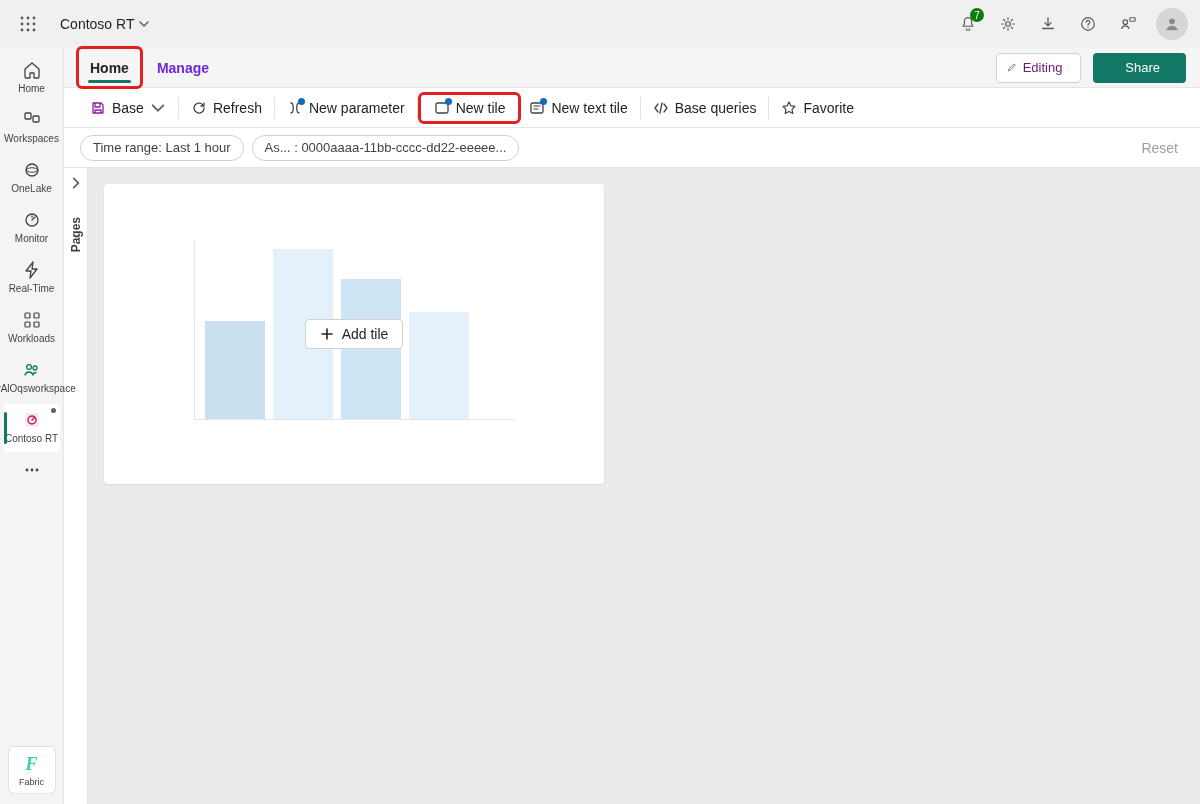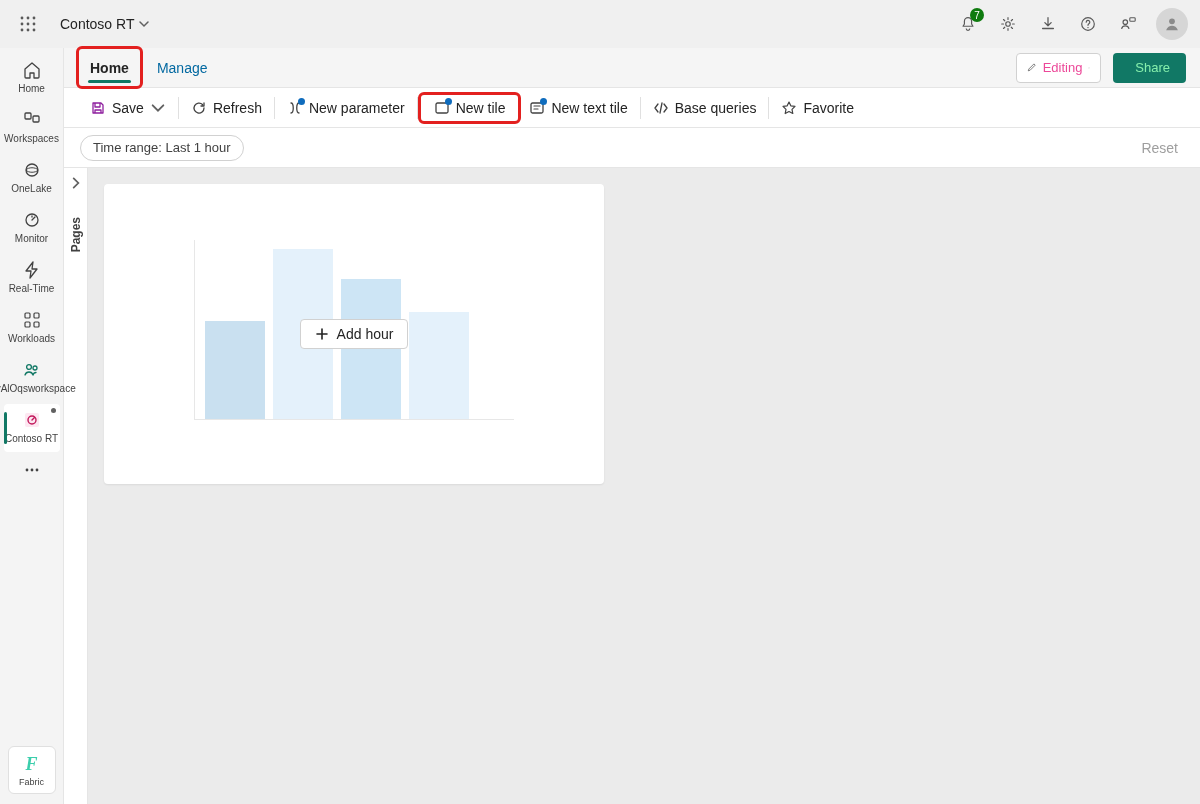--- a/index.html
+++ b/index.html
@@ -28,26 +28,26 @@
   .nav-item svg { width: 20px; height: 20px; }
   .nav-item.active { background: #fff; }
   .nav-item.active::before { content: ""; position: absolute; left: 0; top: 8px; bottom: 8px; width: 3px; background: #117865; border-radius: 2px; }
   .nav-item.dot::after { content: ""; position: absolute; top: 4px; right: 4px; width: 5px; height: 5px; background: #616161; border-radius: 50%; }
   .nav-spacer { flex: 1; }
   .fabric-btn { width: 48px; height: 48px; background: #fff; border: 1px solid #e0e0e0; border-radius: 6px; display: flex; flex-direction: column; align-items: center; justify-content: center; gap: 2px; margin-bottom: 10px; font-size: 9px; color: #424242; }
   .fabric-btn .f-icon { font-size: 18px; font-weight: bold; color: #3bceac; font-style: italic; font-family: Georgia, serif; }
   
   .main { flex: 1; display: flex; flex-direction: column; background: #fff; min-width: 0; }
   .tabs-row { height: 40px; background: #f5f5f5; display: flex; align-items: stretch; padding: 0 14px; border-bottom: 1px solid #e5e5e5; gap: 4px; }
-  .tab { display: flex; align-items: center; padding: 0 12px; font-size: 14px; color: #0369a1; position: relative; border-radius: 4px 4px 0 0; }
+  .tab { display: flex; align-items: center; padding: 0 12px; font-size: 14px; color: #6d28d9; position: relative; border-radius: 4px 4px 0 0; font-weight: bold; }
   .tab.active { font-weight: 600; color: #242424; }
   .tab.active::after { content: ""; position: absolute; left: 10px; right: 10px; bottom: 4px; height: 3px; background: #117865; border-radius: 2px; }
   .tabs-spacer { flex: 1; }
-  .editing-btn { align-self: center; display: flex; align-items: center; gap: 6px; height: 30px; border: 1px solid #d1d1d1; background: #fff; border-radius: 4px; padding: 0 10px; font-size: 13px; color: #ec4899; }
-  .share-btn { align-self: center; display: flex; align-items: center; gap: 6px; height: 30px; background: #117865; color: #86efac; border-radius: 4px; padding: 0 16px; font-size: 13px; margin-left: 8px; }
+  .editing-btn { align-self: center; display: flex; align-items: center; gap: 6px; height: 30px; border: 1px solid #d1d1d1; background: #fff; border-radius: 4px; padding: 0 10px; font-size: 13px; color: #701a75; }
+  .share-btn { align-self: center; display: flex; align-items: center; gap: 6px; height: 30px; background: #117865; color: #ffffff; border-radius: 4px; padding: 0 26px; font-size: 13px; margin-left: 8px; }
   .share-btn svg { stroke: #fff; fill: none; }
   
   .ribbon { height: 40px; background: #fff; display: flex; align-items: center; padding: 0 16px; gap: 0; border-bottom: 1px solid #e5e5e5; }
   .ribbon-item { display: flex; align-items: center; gap: 6px; padding: 0 10px; height: 28px; font-size: 14px; color: #242424; border-radius: 4px; white-space: nowrap; }
   .ribbon-item svg { width: 16px; height: 16px; }
   .ribbon-sep { width: 1px; height: 22px; background: #e0e0e0; margin: 0 2px; }
   .blue-dot { position: relative; }
   .blue-dot::after { content: ""; position: absolute; top: -2px; right: -2px; width: 7px; height: 7px; border-radius: 50%; background: #0f6cbd; }
   .chev { width: 12px; height: 12px; }
   
@@ -237,21 +237,21 @@
             </svg>
           <span>Share</span>
         </div>
       </div>
 
       <div class="ribbon">
         <div class="ribbon-item">
           <svg viewBox="0 0 16 16">
               <path d="M3 3h8l2 2v8H3z M5 3v4h5V3 M5 13v-3h6v3" stroke="#8e1f9e" stroke-width="1.3" fill="none" stroke-linejoin="round"></path>
             </svg>
-          <span>Save</span>
+          <span>Base</span>
           <svg class="chev" viewBox="0 0 12 12">
               <path d="M2 4l4 4 4-4" stroke="#616161" stroke-width="1.4" fill="none" stroke-linecap="round"></path>
             </svg>
         </div>
         <div class="ribbon-sep"></div>
         <div class="ribbon-item">
           <svg viewBox="0 0 16 16">
               <path d="M13 8a5 5 0 1 1-1.5-3.5M13 3v3h-3" stroke="#424242" stroke-width="1.3" fill="none" stroke-linecap="round" stroke-linejoin="round"></path>
             </svg>
           <span>Refresh</span>
@@ -295,20 +295,23 @@
           <svg viewBox="0 0 16 16">
               <path d="M8 2l1.8 3.8 4.2.5-3 3 .8 4.2L8 11.5 4.2 13.5 5 9.3l-3-3 4.2-.5z" stroke="#424242" stroke-width="1.2" fill="none" stroke-linejoin="round"></path>
             </svg>
           <span>Favorite</span>
         </div>
       </div>
 
       <div class="filter-row">
         <div class="pill">
             <span>Time range: Last 1 hour</span>
+          </div>
+        <div class="pill">
+            <span>As... : 0000aaaa-11bb-cccc-dd22-eeeee...</span>
           </div>
         <div class="filter-spacer"></div>
         <div class="reset-btn">
           <svg viewBox="0 0 16 16">
               <path d="M3 8a5 5 0 1 0 1.5-3.5M3 3v3h3" stroke="#9e9e9e" stroke-width="1.3" fill="none" stroke-linecap="round" stroke-linejoin="round"></path>
             </svg>
           <span>Reset</span>
         </div>
       </div>
 
@@ -324,20 +327,20 @@
             <div class="bars">
               <div class="bar" style="height:55%; background:#c9e0f0"></div>
               <div class="bar" style="height:95%; background:#e4f1fb"></div>
               <div class="bar" style="height:78%; background:#cde5f5"></div>
               <div class="bar" style="height:60%; background:#e4f1fb"></div>
             </div>
             <div class="add-tile">
               <svg viewBox="0 0 14 14" width="14" height="14">
                   <path d="M7 2v10M2 7h10" stroke="#242424" stroke-width="1.6" stroke-linecap="round"></path>
                 </svg>
-              <span>Add hour</span>
+              <span>Add tile</span>
             </div>
           </div>
         </div>
       </div>
     </div>
   </div>
 </div>
 
 </body></html>

